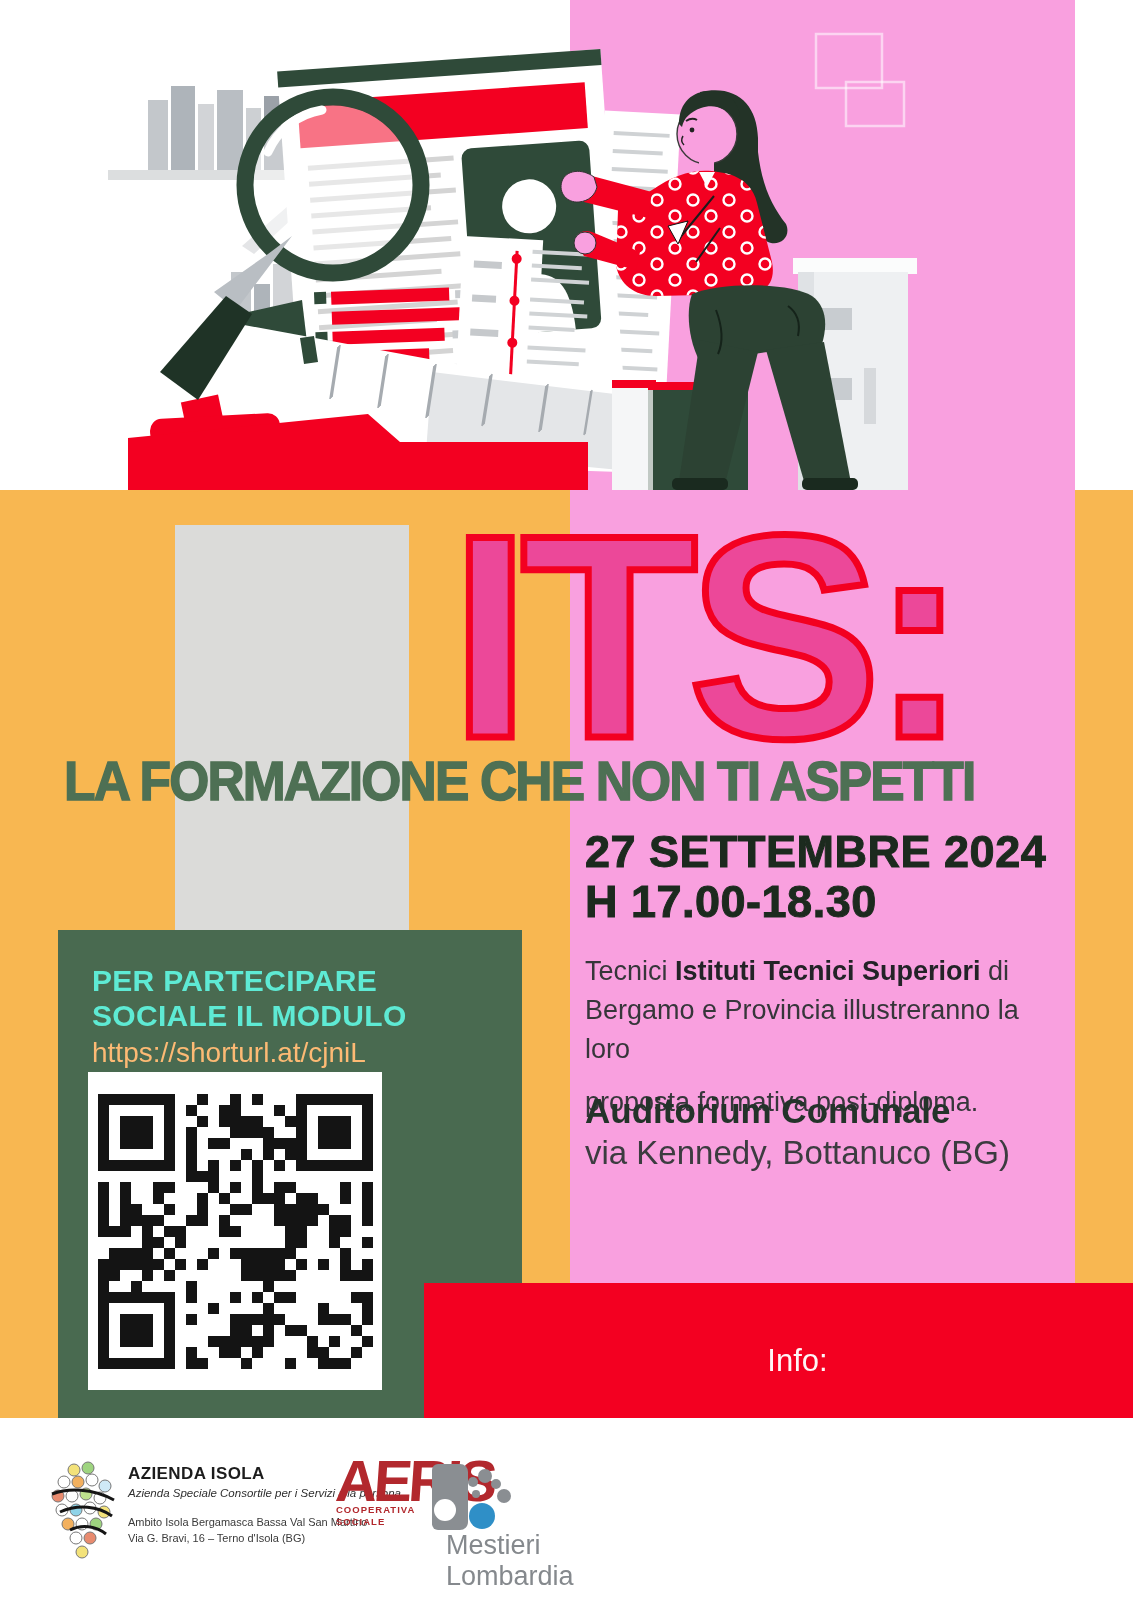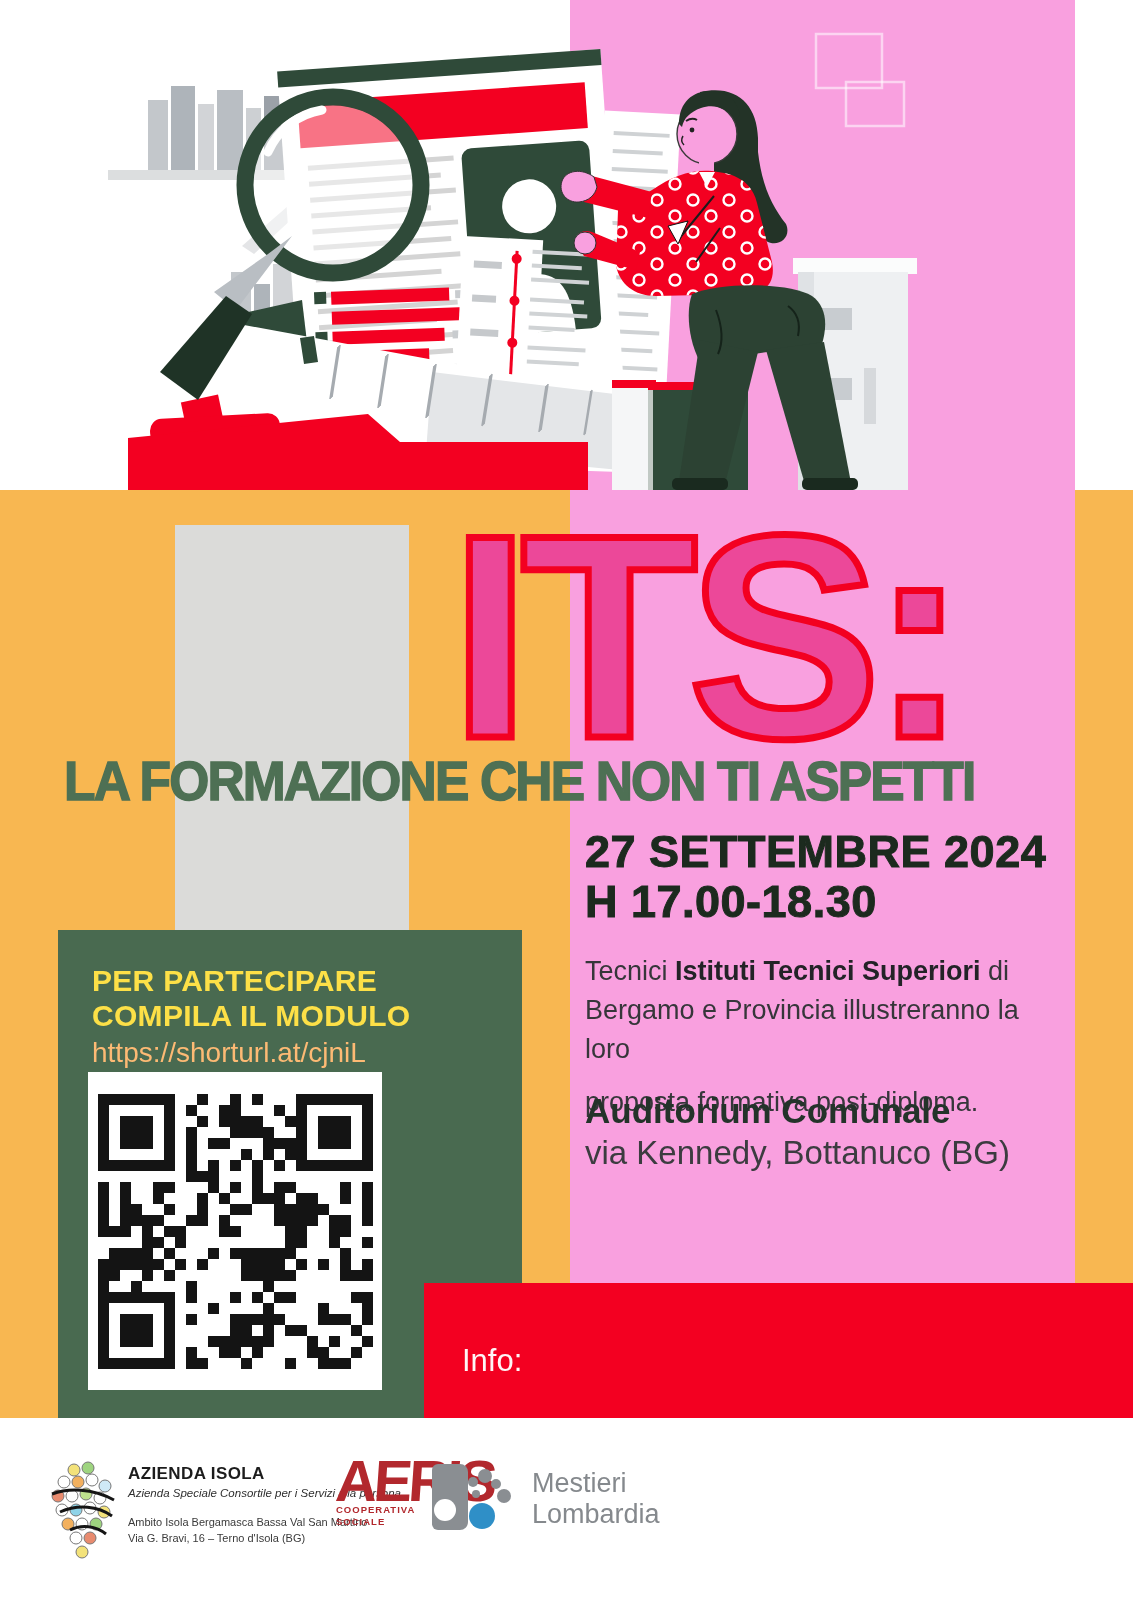--- a/index.html
+++ b/index.html
@@ -24,40 +24,40 @@
               line-height:1.1;letter-spacing:.5px;-webkit-text-stroke:1px #1c2a1e;white-space:nowrap;}
   .desc{left:585px;top:952px;width:470px;font-size:27px;color:#36363a;line-height:1.45;}
   .desc b{color:#232327;}
   .desc .line3{margin-top:14px;}
   .venue{left:585px;top:1090px;white-space:nowrap;}
   .venue .vname{font-size:35px;font-weight:800;color:#24332a;line-height:1.2;}
   .venue .vaddr{font-size:33px;color:#3c3c40;line-height:1.3;}
   
   .green-box{left:58px;top:930px;width:464px;height:488px;background:#496a50;}
   .gb-text{position:absolute;left:34px;top:33px;line-height:1.18;white-space:nowrap;}
-  .gb-line{font-size:30px;font-weight:800;color:#fde047;letter-spacing:.3px;}
+  .gb-line{font-size:30px;font-weight:800;color:#5eead4;letter-spacing:.3px;}
   .gb-url{font-size:28px;color:#fdba74;margin-top:2px;}
   .qr-wrap{position:absolute;left:30px;top:142px;width:294px;height:318px;background:#ffffff;
            display:flex;align-items:center;justify-content:center;}
   
   .red-banner{left:424px;top:1283px;width:709px;height:156px;background:#f30021;color:#fff;
-              display:flex;align-items:center;justify-content:flex-start;font-size:31px;white-space:nowrap;}
+              display:flex;align-items:center;justify-content:center;font-size:31px;white-space:nowrap;}
   .red-banner .lbl{font-weight:300;opacity:.96;}
   .red-banner .eml{font-weight:800;margin-left:8px;}
   
   .footer{left:0;top:1418px;width:1133px;height:182px;background:#ffffff;}
   .ai-logo{position:absolute;left:48px;top:42px;}
   .ai-text{position:absolute;left:128px;top:46px;color:#1c1c1c;}
   .ai-name{font-size:17px;font-weight:800;letter-spacing:.4px;}
   .ai-tag{font-size:11.5px;font-style:italic;color:#2e2e2e;margin-top:3px;}
   .ai-addr{font-size:11px;color:#3a3a3a;margin-top:16px;line-height:1.45;}
   .aeris{position:absolute;left:336px;top:34px;color:#b2282d;}
   .aeris-name{font-size:58px;font-weight:800;letter-spacing:-4px;transform:skewX(-4deg);line-height:1;}
   .aeris-sub{font-size:9.5px;font-weight:700;letter-spacing:1px;line-height:1.25;margin-top:-6px;}
-  .mestieri{position:absolute;left:432px;top:46px;display:flex;align-items:flex-end;}
+  .mestieri{position:absolute;left:432px;top:46px;display:flex;align-items:flex-start;flex-direction:column;}
   .mestieri-name{font-size:27px;color:#85898d;line-height:1.15;margin-left:14px;}
 </style>
 </head>
 <body>
 
 <div class="poster">
 
   <div class="abs pink-panel"></div>
   <div class="abs orange-left"></div>
   <div class="abs orange-right"></div>
@@ -268,21 +268,21 @@
   </div>
 
   <div class="abs venue">
     <div class="vname">Auditorium Comunale</div>
     <div class="vaddr">via Kennedy, Bottanuco (BG)</div>
   </div>
 
   <div class="abs green-box">
     <div class="gb-text">
       <div class="gb-line">PER PARTECIPARE</div>
-      <div class="gb-line">COMPILA IL MODULO</div>
+      <div class="gb-line">SOCIALE IL MODULO</div>
       <div class="gb-url">https://shorturl.at/cjniL</div>
     </div>
     <div class="qr-wrap">
       <svg id="qr" width="275" height="275" viewBox="0 0 275 275" shape-rendering="crispEdges">
           <rect width="275" height="275" fill="#ffffff"></rect>
           <rect x="0" y="0" width="11" height="11" fill="#141414"></rect>
           <rect x="11" y="0" width="11" height="11" fill="#141414"></rect>
           <rect x="22" y="0" width="11" height="11" fill="#141414"></rect>
           <rect x="33" y="0" width="11" height="11" fill="#141414"></rect>
           <rect x="44" y="0" width="11" height="11" fill="#141414"></rect>

